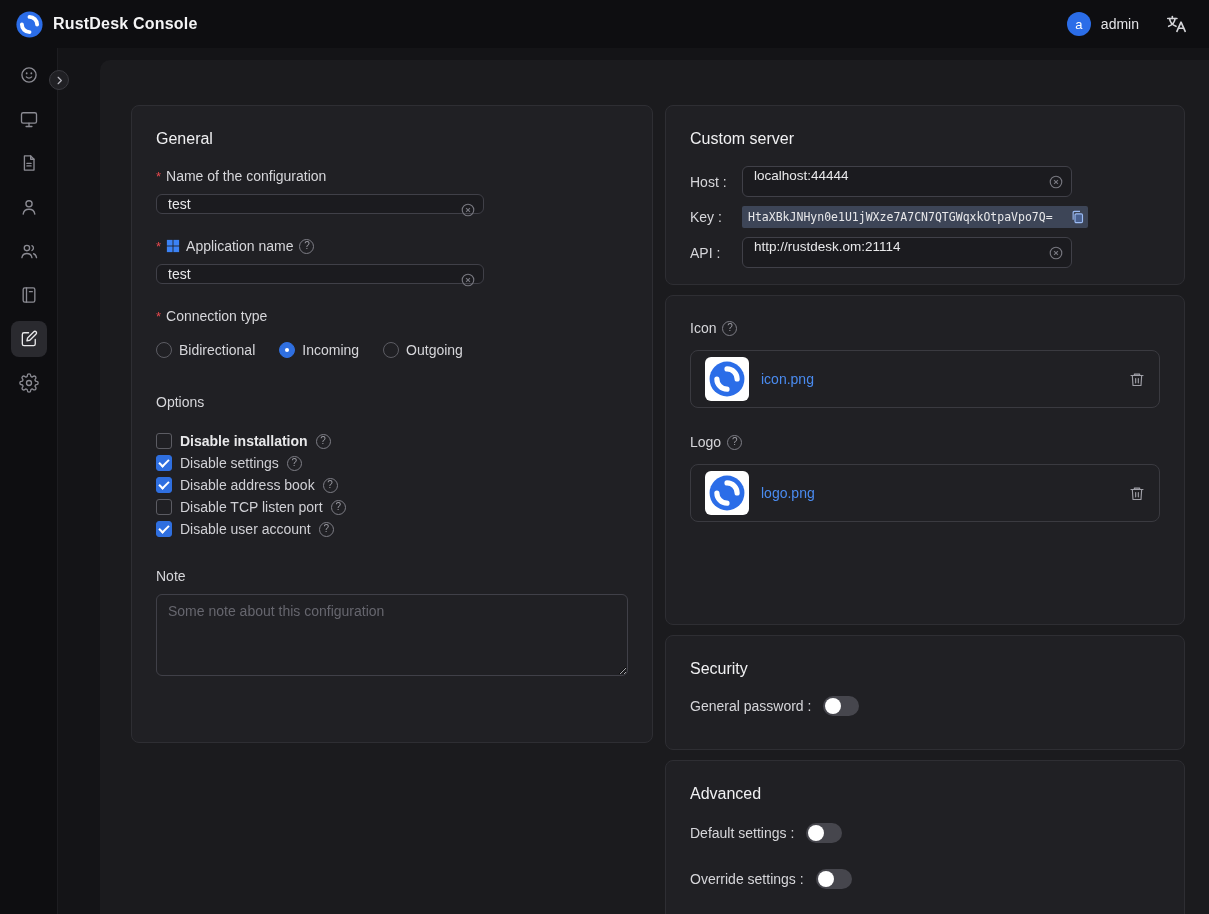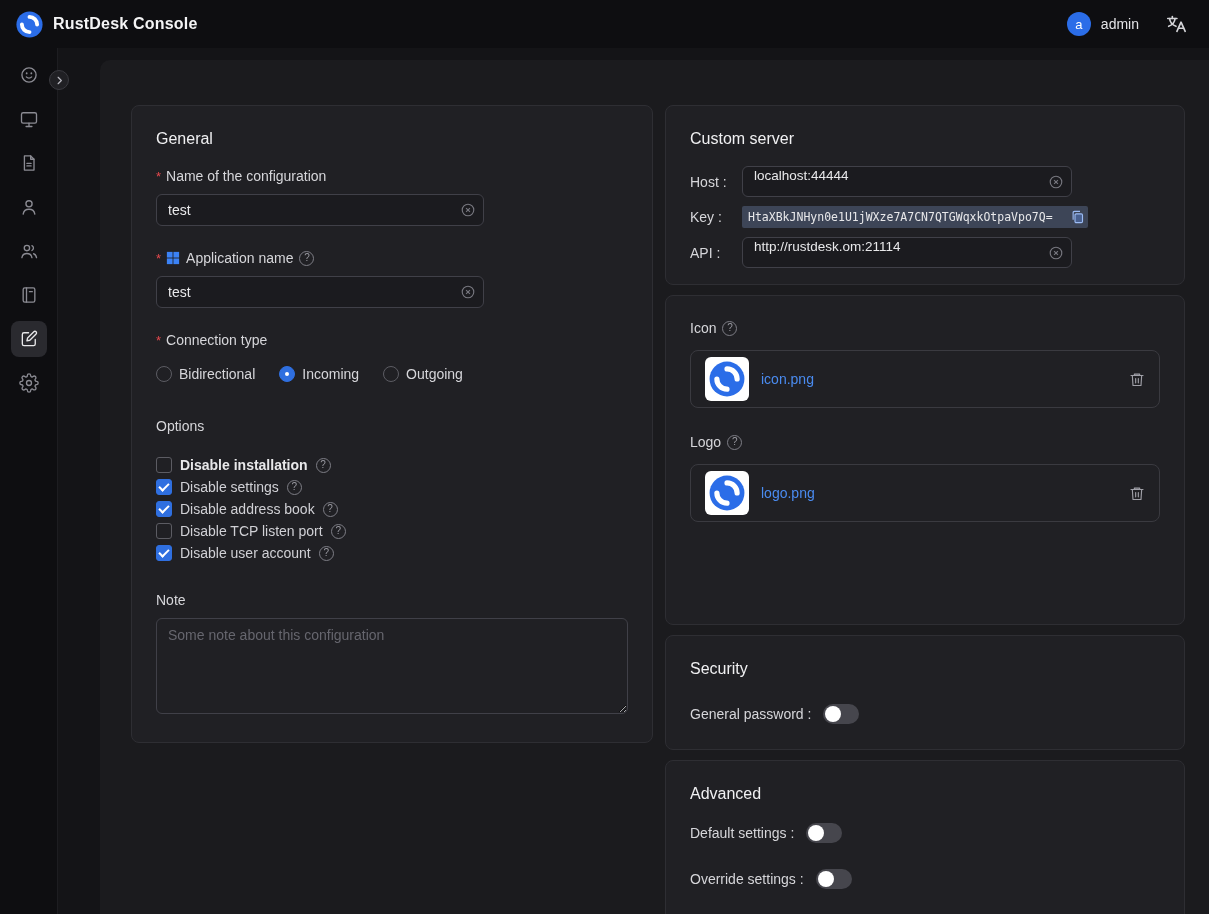--- a/index.html
+++ b/index.html
@@ -37,42 +37,42 @@
   .right-col{position:absolute;left:565px;top:45px;width:520px;display:flex;flex-direction:column;gap:10px}
   .card-server{height:180px}
   .card-visual{height:330px}
   .card-security{height:115px}
   .card-advanced{height:210px}
   .card-title{font-size:16px;font-weight:400;color:#f0f0f2;margin:0 0 20px 0}
   
   .field-label{display:flex;align-items:center;gap:6px;font-size:14px;color:#d6d6da;margin:0 0 10px}
   .req{color:#e5484d;font-size:13px;margin-right:-1px}
   .text-input{position:relative;width:328px;margin-bottom:24px}
-  .text-input input{width:100%;height:32px;box-sizing:border-box;background:#1b1b1f;
+  .text-input input{width:100%;height:20px;box-sizing:border-box;background:#1b1b1f;
     border:1px solid #404048;border-radius:6px;color:#e8e8ea;font-size:14px;
     padding:0 30px 0 11px;font-family:inherit;outline:none}
   .clear-btn{position:absolute;right:9px;top:9px;width:14px;height:14px;display:flex;cursor:pointer}
   .radio-row{display:flex;gap:24px;margin:0 0 36px}
   .radio-item{display:flex;align-items:center;gap:7px;cursor:pointer}
   .radio{width:16px;height:16px;border-radius:50%;border:1px solid #5c5c63;box-sizing:border-box;position:relative;flex:none}
   .radio.checked{background:#2f6fe0;border-color:#2f6fe0}
   .radio.checked::after{content:"";position:absolute;left:5px;top:5px;width:4px;height:4px;border-radius:50%;background:#fff}
   .radio-label{font-size:14px;color:#d6d6da}
   .section-label{font-size:14px;color:#d6d6da;margin:0 0 20px}
   .check-item{display:flex;align-items:center;gap:8px;height:22px;cursor:pointer}
   .checkbox{width:16px;height:16px;border-radius:3px;border:1px solid #5c5c63;box-sizing:border-box;position:relative;flex:none}
   .checkbox.checked{background:#2f6fe0;border-color:#2f6fe0}
   .checkbox.checked::after{content:"";position:absolute;left:4px;top:1px;width:4px;height:8px;
     border:solid #fff;border-width:0 2px 2px 0;transform:rotate(45deg)}
   .check-label{font-size:14px;color:#d0d0d5}
   .check-label.strong{font-weight:700;color:#e8e8ea}
   .help{width:15px;height:15px;border-radius:50%;border:1px solid #7d7d85;color:#9a9aa2;font-size:10px;
     display:inline-flex;align-items:center;justify-content:center;line-height:1;flex:none;cursor:pointer;box-sizing:border-box}
   .note-label{font-size:14px;color:#d6d6da;margin:28px 0 10px}
-  .note-area textarea{width:100%;height:96px;box-sizing:border-box;background:transparent;
+  .note-area textarea{width:100%;height:82px;box-sizing:border-box;background:transparent;
     border:1px solid #404048;border-radius:6px;color:#e8e8ea;font-size:14px;padding:8px 11px;
     font-family:inherit;resize:vertical;outline:none;display:block}
   .note-area textarea::placeholder{color:#66666e}
   
   .srv-row{display:flex;align-items:center;margin-bottom:9px}
   .srv-label{width:52px;font-size:14px;color:#d6d6da;flex:none}
   .srv-input{position:relative;width:330px}
   .srv-input input{width:100%;height:31px;box-sizing:border-box;background:#1b1b1f;border:1px solid #404048;
     border-radius:6px;color:#e8e8ea;font-size:13.5px;padding:0 28px 12px 11px;font-family:inherit;outline:none}
   .srv-input .clear-btn{top:8.5px}
@@ -363,21 +363,21 @@
             <path d="M3 6h18"></path>
               <path d="M8 6V4h8v2"></path>
               <path d="M5 6l1 15h12l1-15"></path>
               <path d="M10 10.5v6.5M14 10.5v6.5"></path>
           </svg>
         </span>
       </div>
     </section>
 
     <section class="card card-security">
-      <h2 class="card-title" style="margin-bottom:26px">Security</h2>
+      <h2 class="card-title" style="margin-bottom:18px">Security</h2>
       <div class="toggle-row">
         <span>General password :</span>
         <span class="toggle"></span>
       </div>
     </section>
 
     <section class="card card-advanced">
       <h2 class="card-title">Advanced</h2>
       <div class="toggle-row">
         <span>Default settings :</span>

